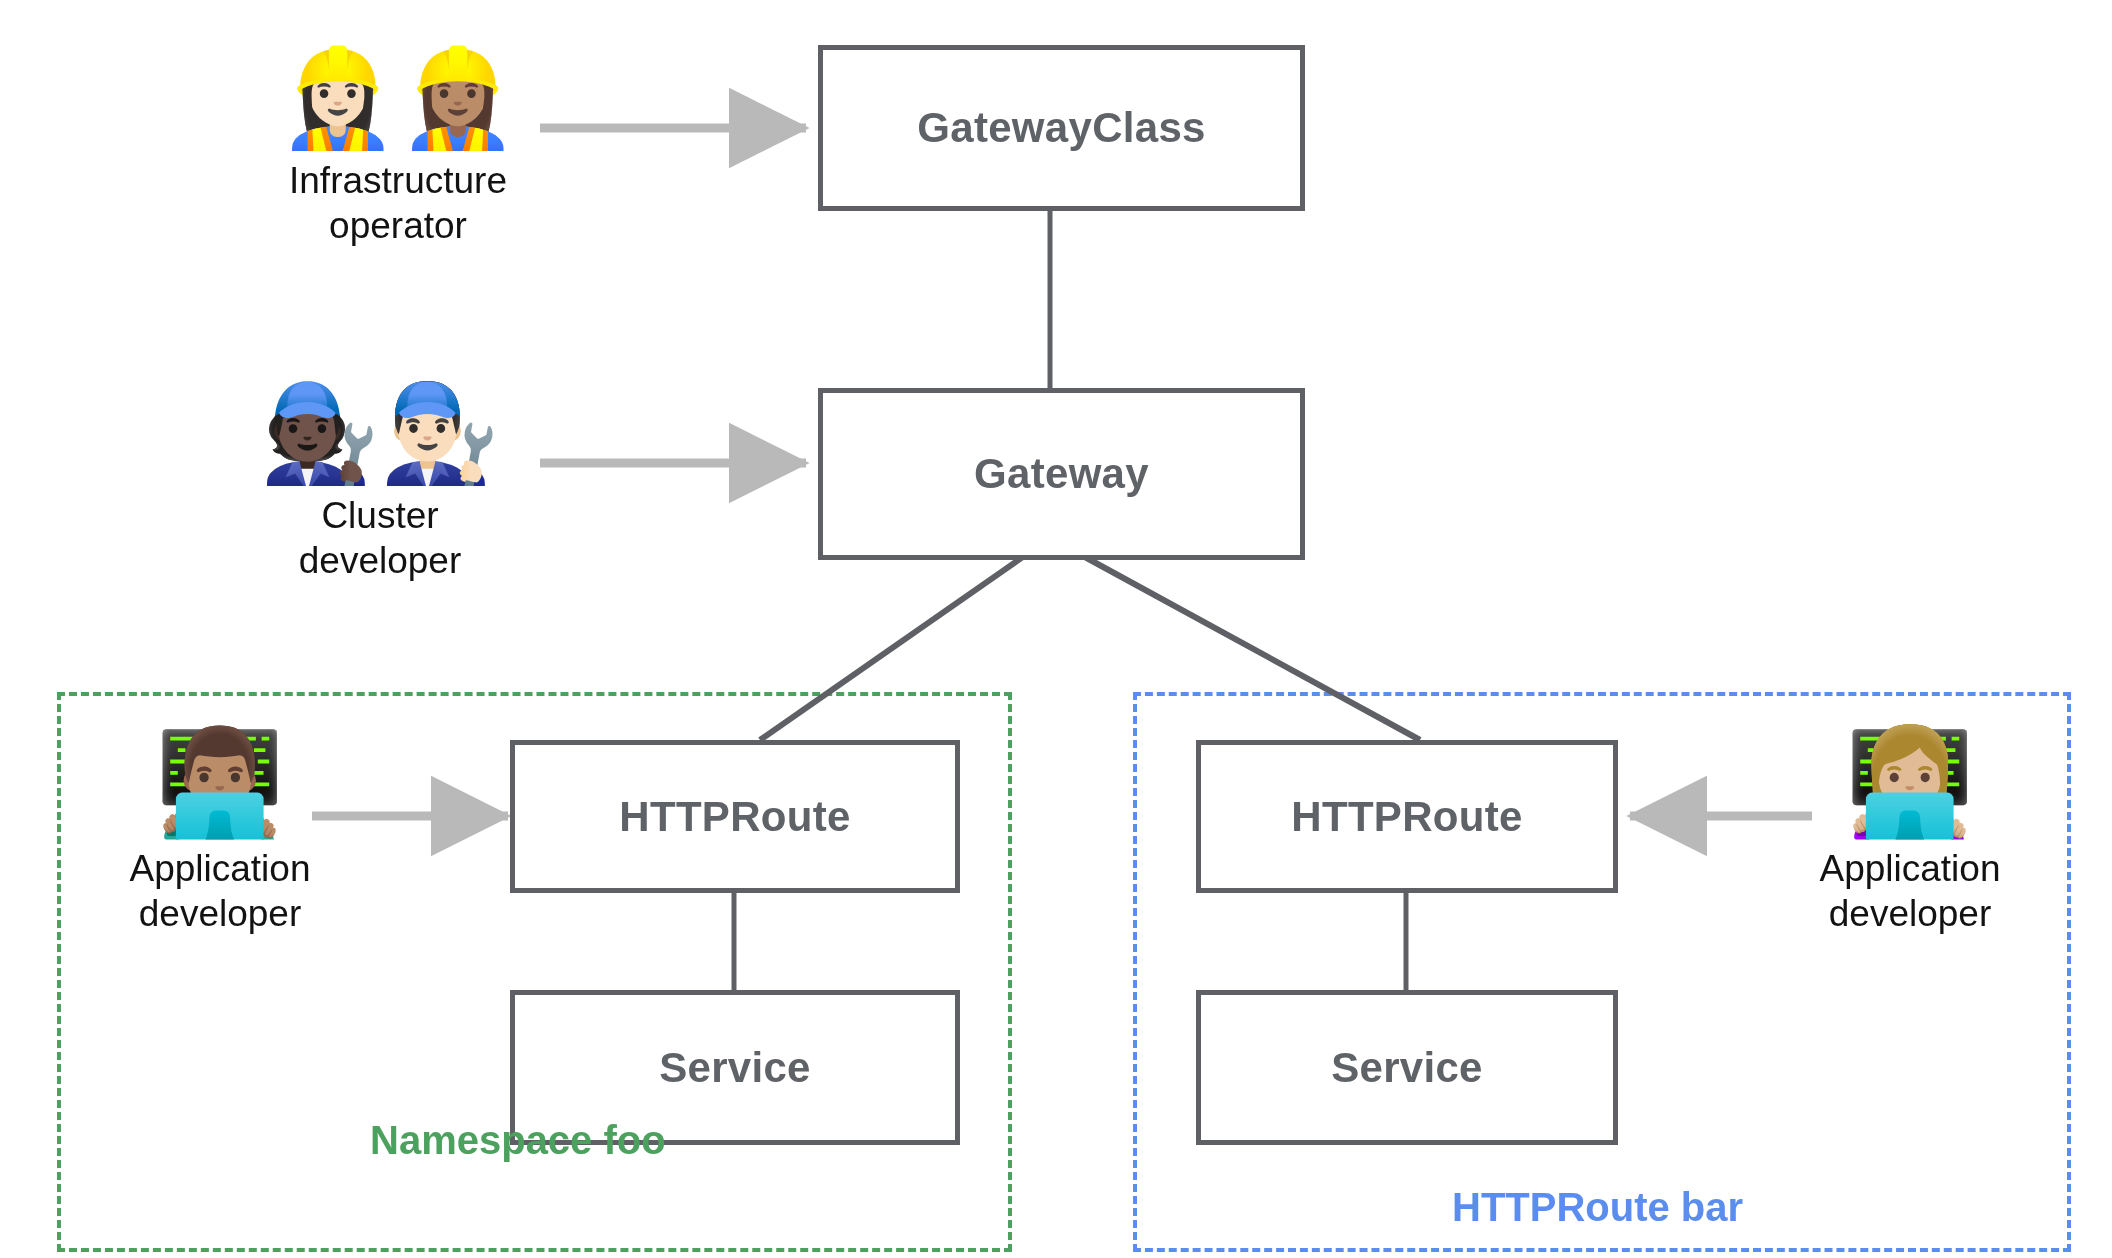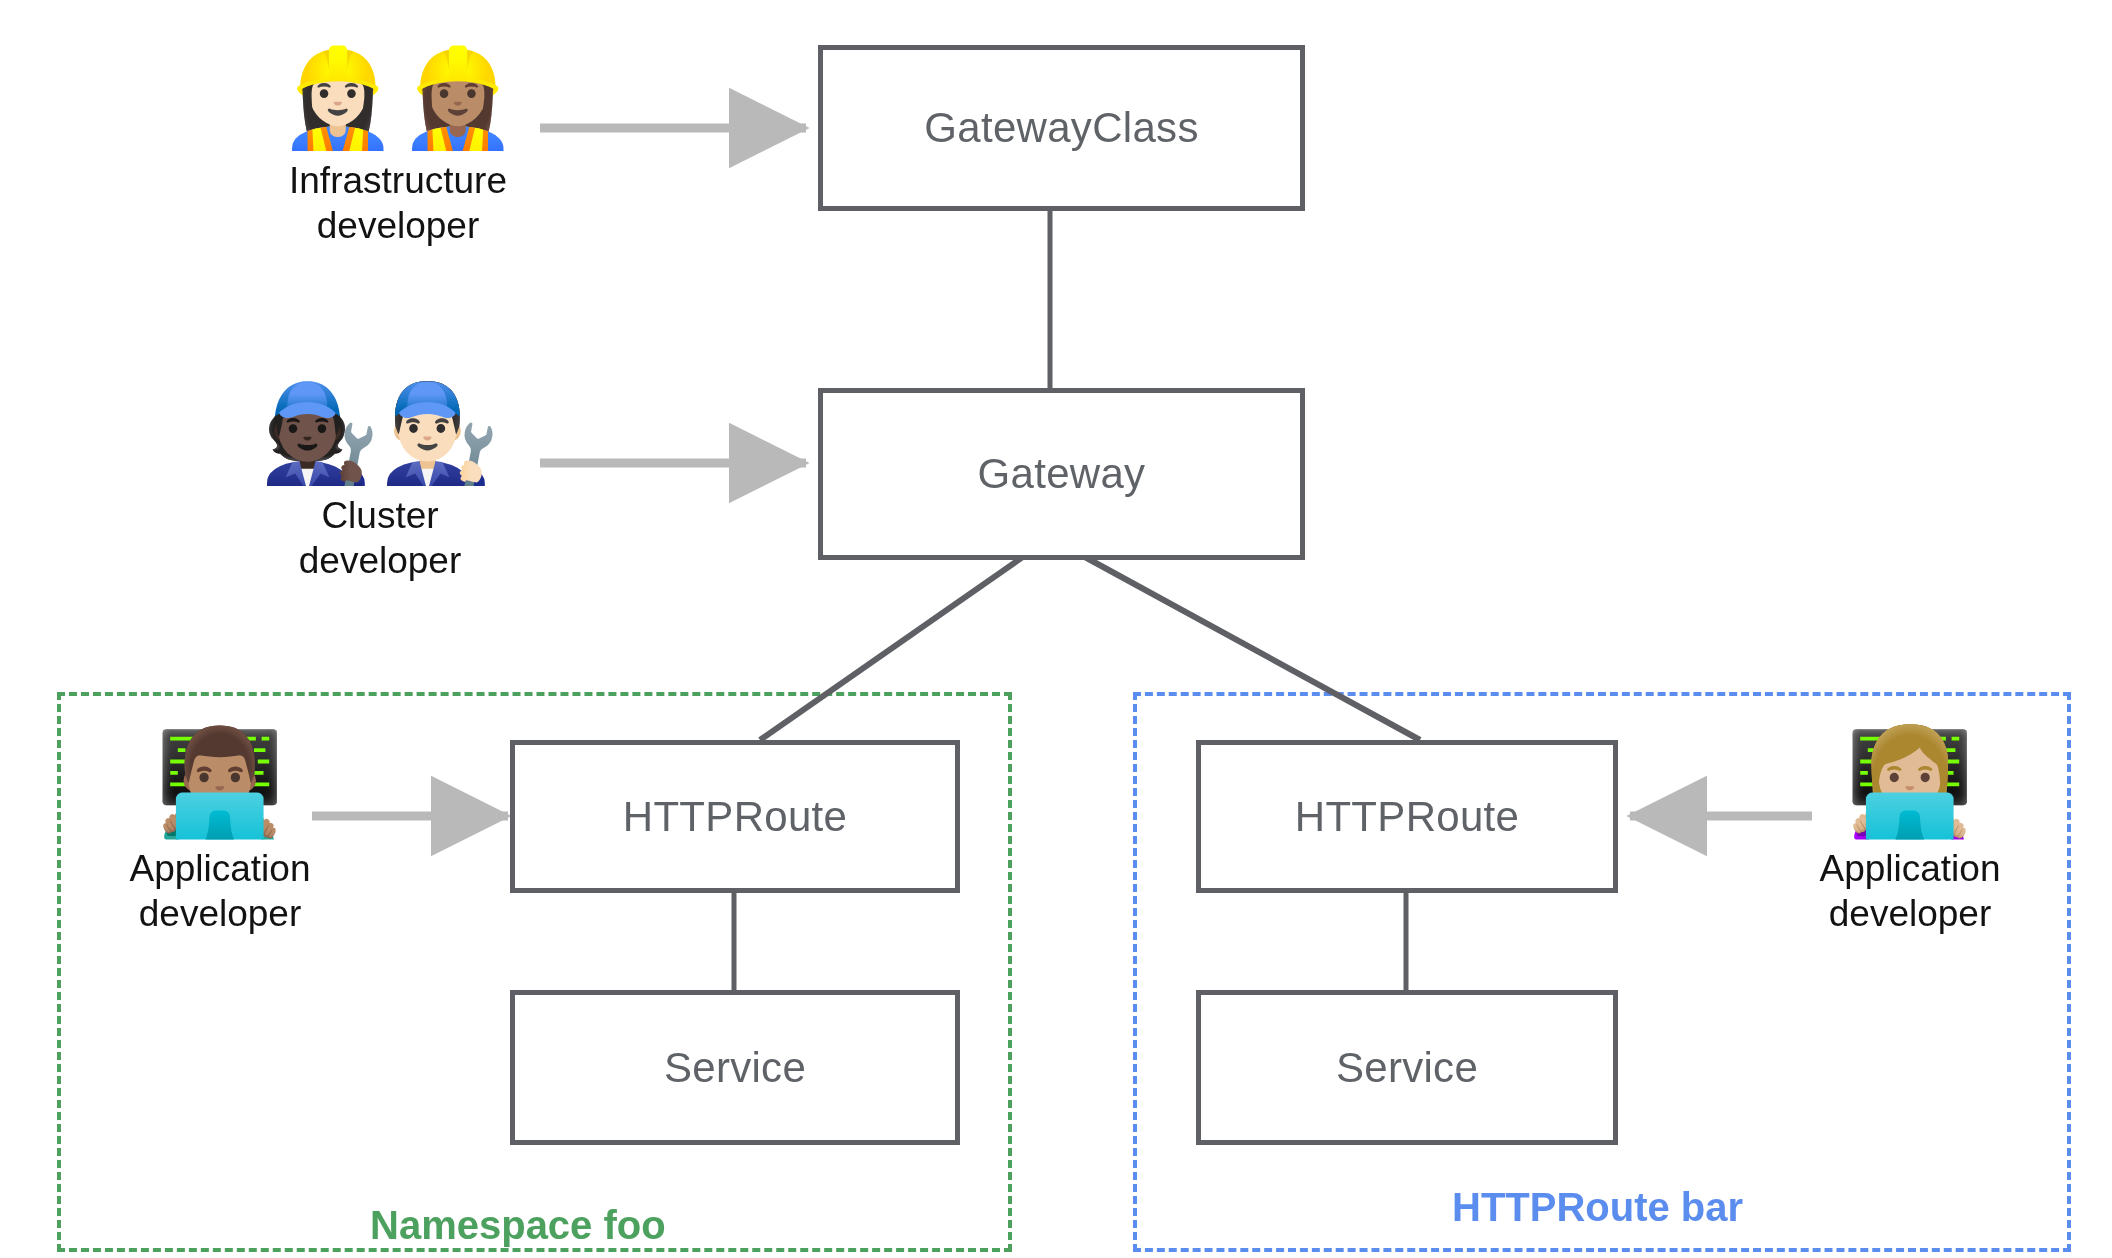--- a/index.html
+++ b/index.html
@@ -23,21 +23,21 @@
     box-sizing: border-box;
     border: 5px solid #5f6065;
     background: #ffffff;
     display: flex;
     align-items: center;
     justify-content: center;
     z-index: 5;
   }
   .res-label {
     font-family: "Liberation Sans", sans-serif;
-    font-weight: normal;
+    font-weight: bold;
     font-size: 42px;
     letter-spacing: 0.3px;
     color: #5f6368;
     white-space: nowrap;
   }
   
   .ns-box {
     position: absolute;
     box-sizing: border-box;
     background: transparent;
@@ -127,21 +127,21 @@
     <line x1="540" y1="128" x2="806" y2="128" stroke="#b9b9b9" stroke-width="9" marker-end="url(#arrowRight)"></line>
 
     <line x1="540" y1="463" x2="806" y2="463" stroke="#b9b9b9" stroke-width="9" marker-end="url(#arrowRight)"></line>
 
     <line x1="312" y1="816" x2="508" y2="816" stroke="#b9b9b9" stroke-width="9" marker-end="url(#arrowRight)"></line>
 
     <line x1="1812" y1="816" x2="1630" y2="816" stroke="#b9b9b9" stroke-width="9" marker-end="url(#arrowLeftHead)"></line>
   </svg>
 
   <div class="ns-box ns-foo" style="left:57px; top:692px; width:955px; height:560px;"></div>
-  <div class="ns-label ns-label-foo" style="left:370px; top:1203px;">Namespace foo</div>
+  <div class="ns-label ns-label-foo" style="left:370px; top:1118px;">Namespace foo</div>
 
   <div class="ns-box ns-bar" style="left:1133px; top:692px; width:938px; height:560px;"></div>
   <div class="ns-label ns-label-bar" style="left:1452px; top:1185px;">HTTPRoute bar</div>
 
   <div class="res-box" style="left:818px; top:45px; width:487px; height:166px;">
     <span class="res-label">GatewayClass</span>
   </div>
 
   <div class="res-box" style="left:818px; top:388px; width:487px; height:172px;">
     <span class="res-label">Gateway</span>
@@ -162,21 +162,21 @@
   <div class="res-box" style="left:1196px; top:990px; width:422px; height:155px;">
     <span class="res-label">Service</span>
   </div>
 
   <div class="persona" style="left:258px; top:50px; width:280px;">
     <div class="persona-emojis">
       <span class="persona-emoji">👷🏻‍♀️</span>
       <span class="persona-emoji">👷🏽‍♀️</span>
     </div>
     <div class="persona-caption">Infrastructure
-developer</div>
+operator</div>
   </div>
 
   <div class="persona" style="left:240px; top:385px; width:280px;">
     <div class="persona-emojis">
       <span class="persona-emoji">🧑🏿‍🔧</span>
       <span class="persona-emoji">👨🏻‍🔧</span>
     </div>
     <div class="persona-caption">Cluster
 developer</div>
   </div>

